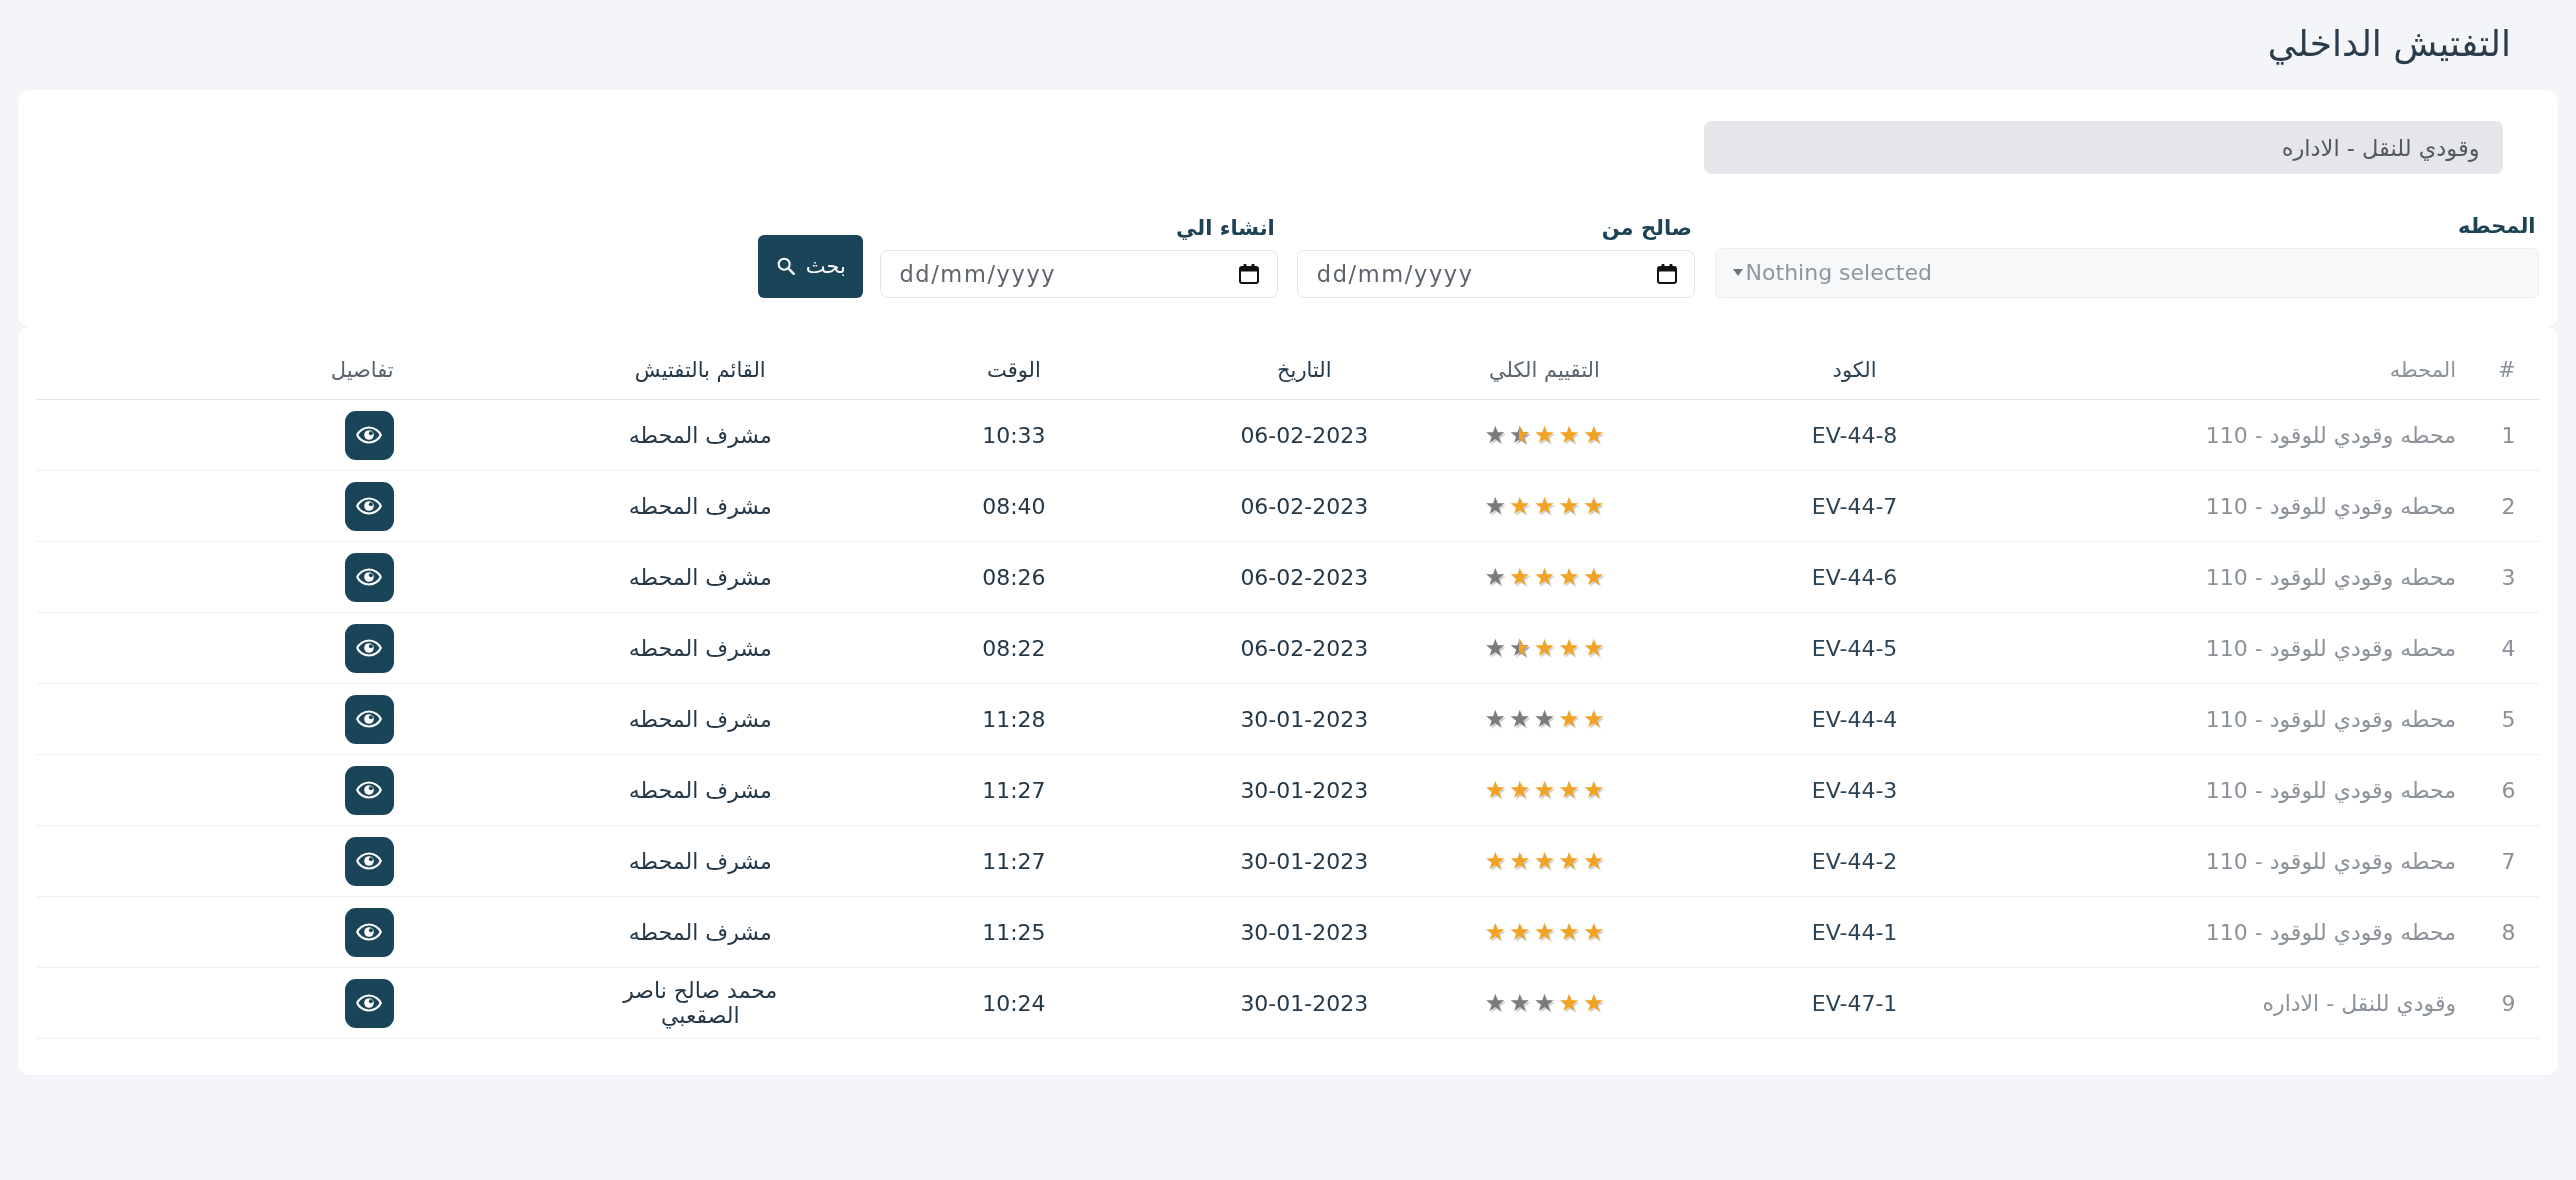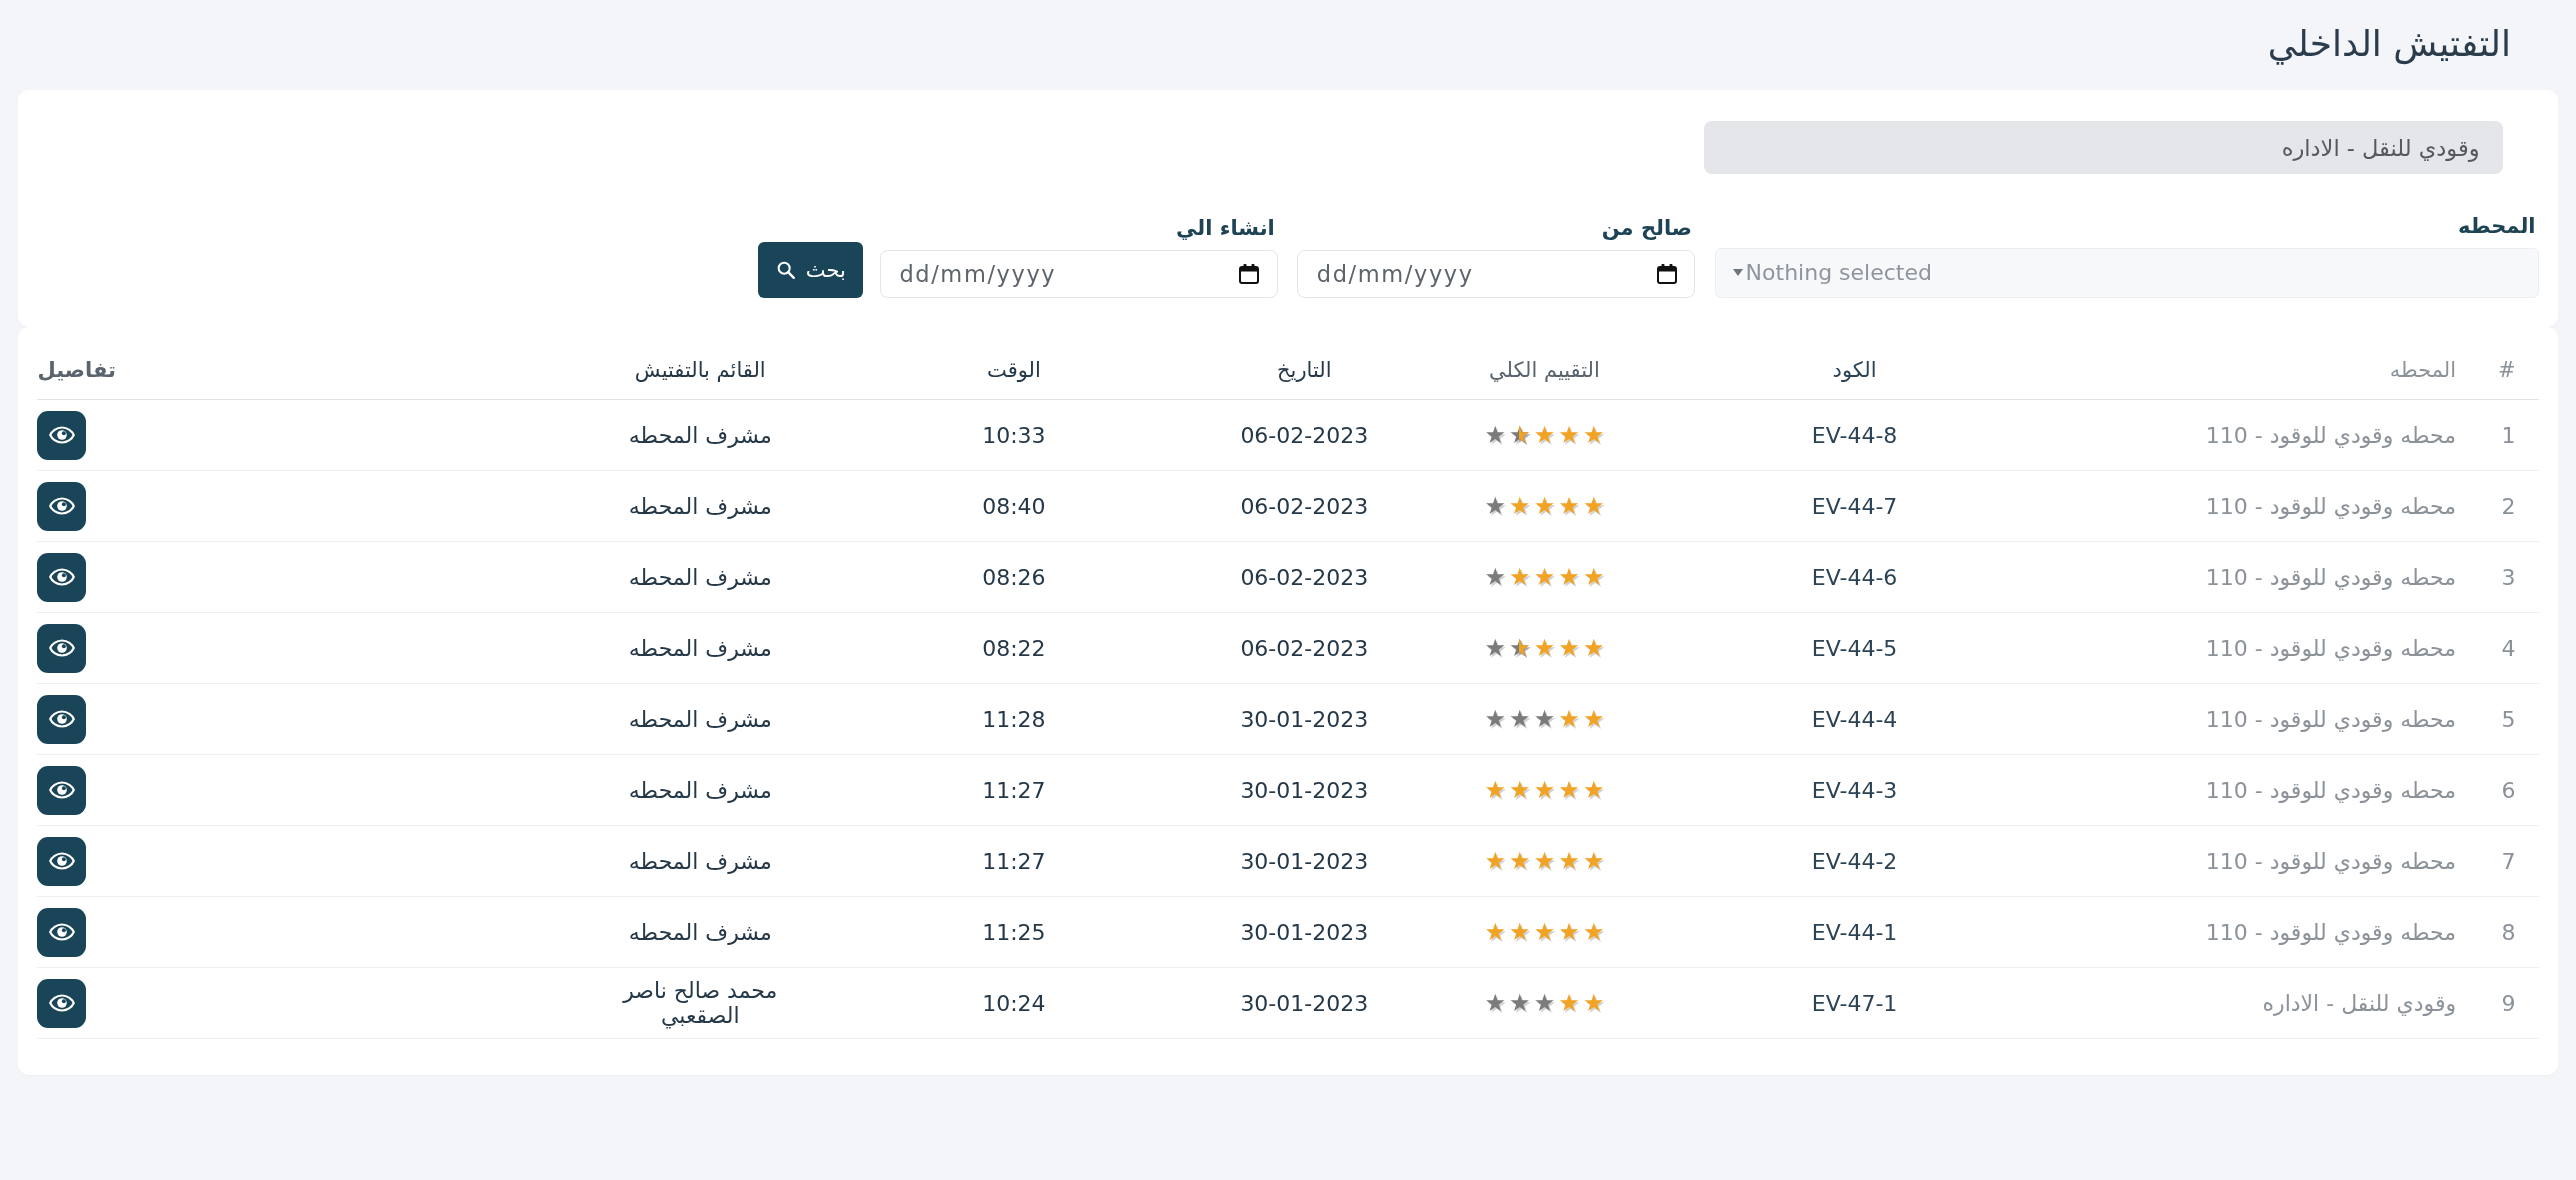--- a/index.html
+++ b/index.html
@@ -52,21 +52,21 @@
     display:inline-block;
   }
   .date-col{width:398px;margin-right:19.4px;}
   .date-input{
     height:48px;background:#fff;border:0.8px solid #e2e6ea;border-radius:7.8px;
     direction:ltr;display:flex;align-items:center;justify-content:space-between;
     padding:0 15.5px 0 18.6px;
   }
   .date-placeholder{color:#5d646b;font-size:22.5px;letter-spacing:1.6px;}
   .search-btn{
-    margin-right:17px;height:56px;min-width:82px;padding:0 17px;
+    margin-right:17px;height:63px;min-width:82px;padding:0 17px;
     background:var(--navy);color:#fff;border:none;border-radius:6.2px;
     font-size:21px;font-family:inherit;
     display:flex;align-items:center;gap:9.3px;cursor:pointer;
   }
   
   .actions-row{display:flex;justify-content:flex-start;margin:20px 0 22.5px;}
   .add-btn{
     height:37px;padding:0 17px;background:var(--navy);color:#fff;
     border:none;border-radius:6.2px;font-size:20px;font-family:inherit;cursor:pointer;
   }
@@ -81,21 +81,21 @@
     height:71px;font-size:22px;border-bottom:0.8px solid #edf0f2;
     vertical-align:middle;padding:0;
   }
   .col-num{text-align:right;padding-right:23px;color:#8a9199;}
   .col-station{text-align:right;color:#8b9299;}
   .col-code{text-align:center;color:#2b4354;}
   .col-rating{text-align:center;}
   .col-date{text-align:center;color:#253848;}
   .col-time{text-align:center;color:#253848;padding-left:62px;}
   .col-inspector{text-align:center;color:#253848;}
-  .col-details{text-align:left;padding-right:194px;font-weight:bold;}
+  .col-details{text-align:right;padding-right:194px;}
   
   .stars{display:inline-flex;direction:ltr;gap:3.1px;font-size:24px;line-height:1;
          text-shadow:1.6px 2.3px 0 rgba(0,0,0,.18);}
   .star{display:inline-block;position:relative;}
   .star.full{color:var(--star-orange);}
   .star.empty{color:var(--star-gray);}
   .star.half{color:var(--star-gray);}
   .star.half i{
     position:absolute;top:0;right:0;width:54%;overflow:hidden;
     color:var(--star-orange);font-style:normal;direction:rtl;

